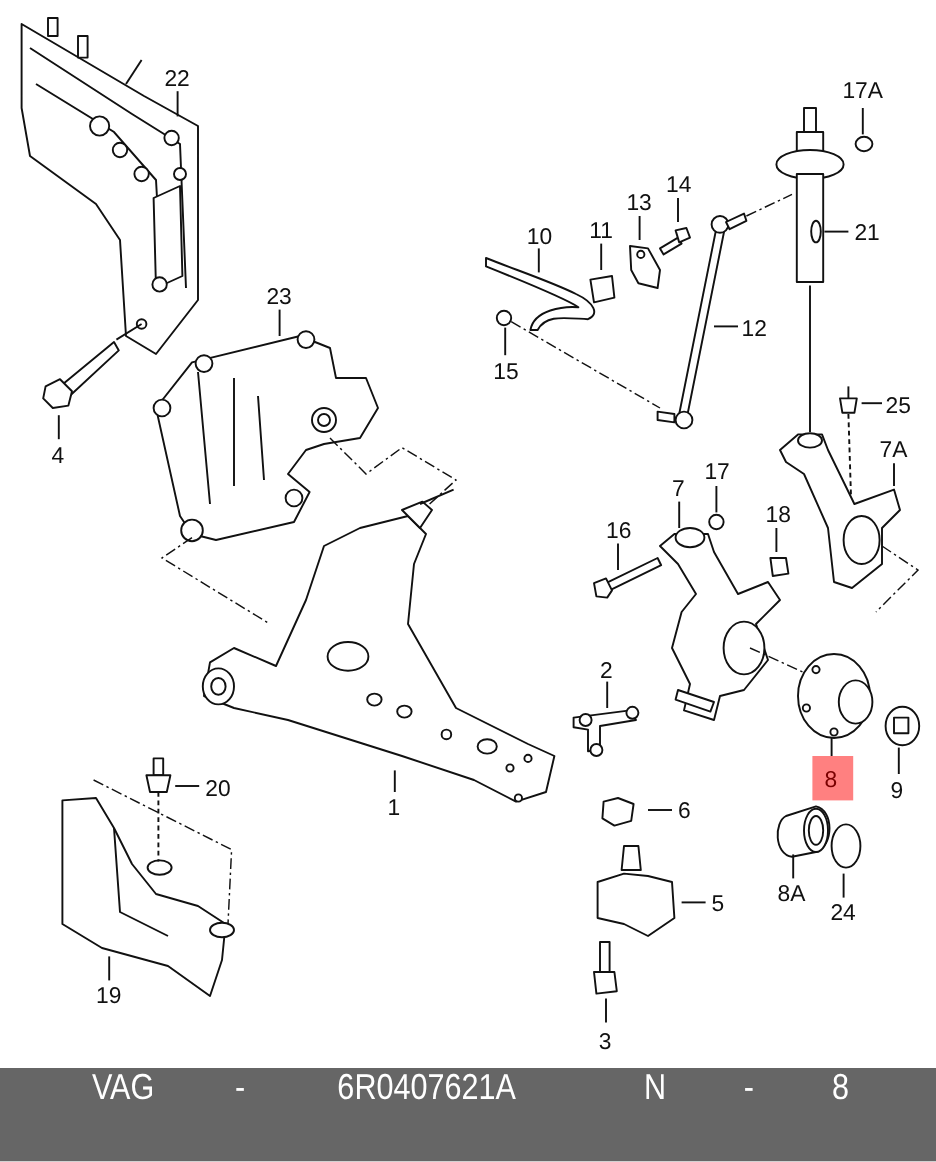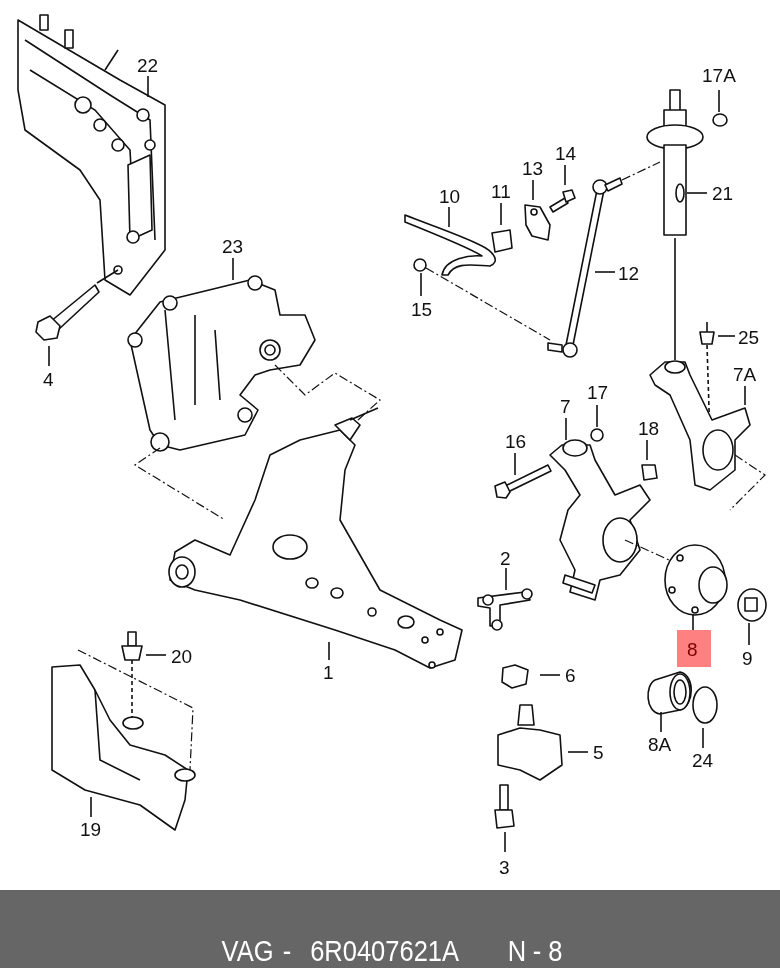--- a/index.html
+++ b/index.html
@@ -3,21 +3,21 @@
 <meta charset="utf-8">
 <style>
   html,body{margin:0;padding:0;background:#fff;}
   body{width:780px;height:968px;position:relative;overflow:hidden;font-family:"Liberation Sans",sans-serif;}
   #diagram{position:absolute;left:0;top:0;width:780px;height:890px;}
   .lbl{font-family:"Liberation Sans",sans-serif;font-size:19px;fill:#111;}
   .part{fill:#fff;stroke:#111;stroke-width:1.6;stroke-linejoin:round;stroke-linecap:round;}
   .line{fill:none;stroke:#111;stroke-width:1.6;}
   .dash{fill:none;stroke:#111;stroke-width:1.2;stroke-dasharray:9 3 2 3;}
   .leader{stroke:#111;stroke-width:1.6;}
-  #footer{position:absolute;left:0;top:890px;width:780px;height:78px;background:#666666;display:flex;align-items:flex-end;justify-content:center;}
+  #footer{position:absolute;left:0;top:890px;width:780px;height:78px;background:#666666;display:flex;align-items:flex-start;justify-content:center;gap:29px;}
   #footer span{color:#fff;font-size:30px;font-family:"Liberation Sans",sans-serif;letter-spacing:0px;transform:scaleX(0.85);display:inline-block;}
   .gap{width:34px;display:inline-block;}
 </style>
 </head>
 <body>
 
 <svg id="diagram" viewBox="0 0 780 890" xmlns="http://www.w3.org/2000/svg">
 
   <g>
     <path class="part" d="M18,20 L120,80 L165,105 L165,250 L130,295 L105,280 L100,200 L80,170 L25,130 L18,90 Z"></path>

